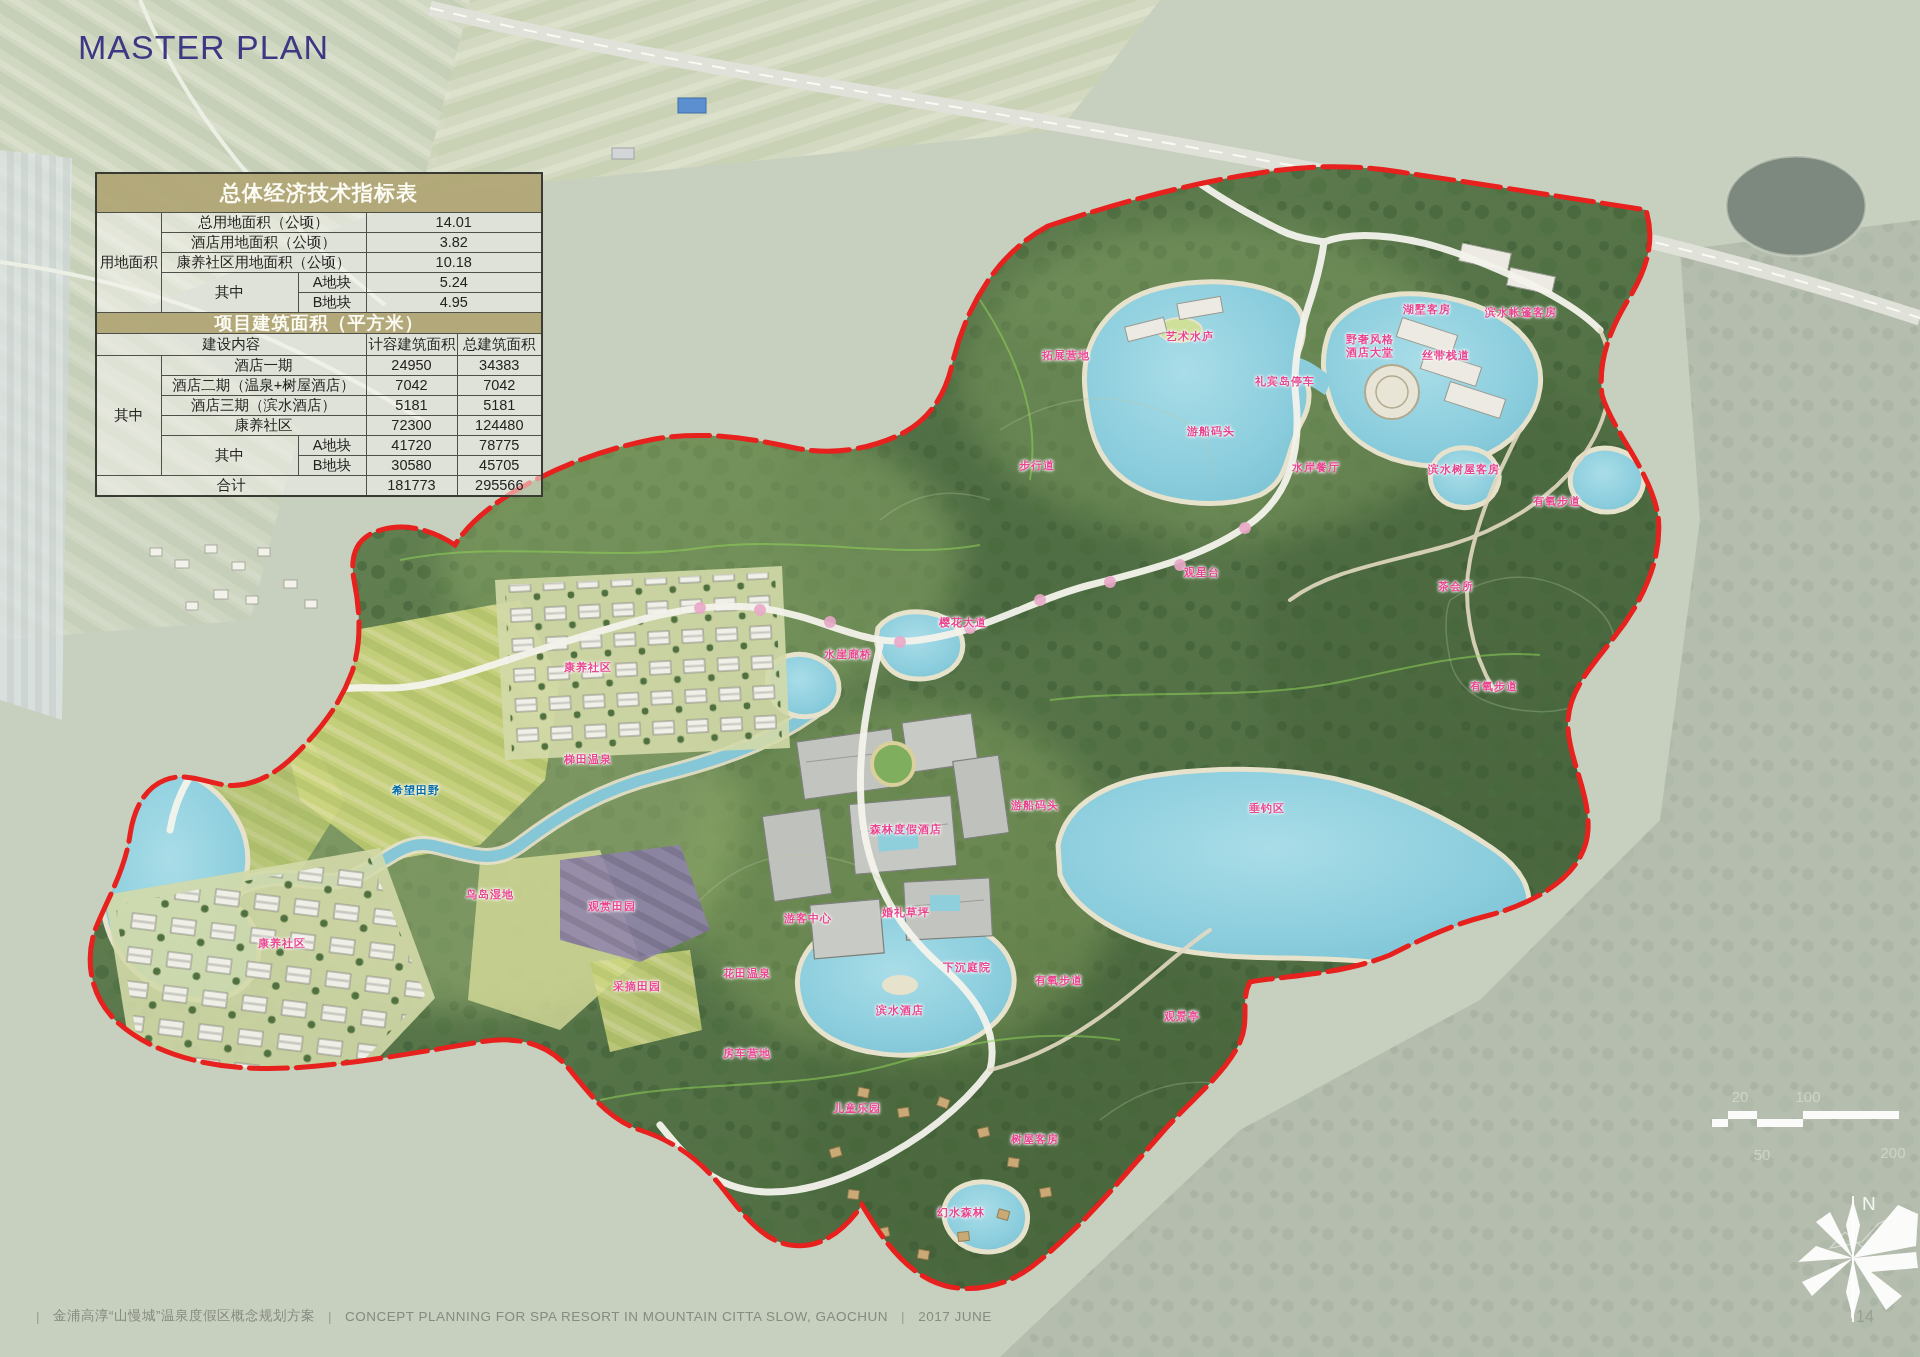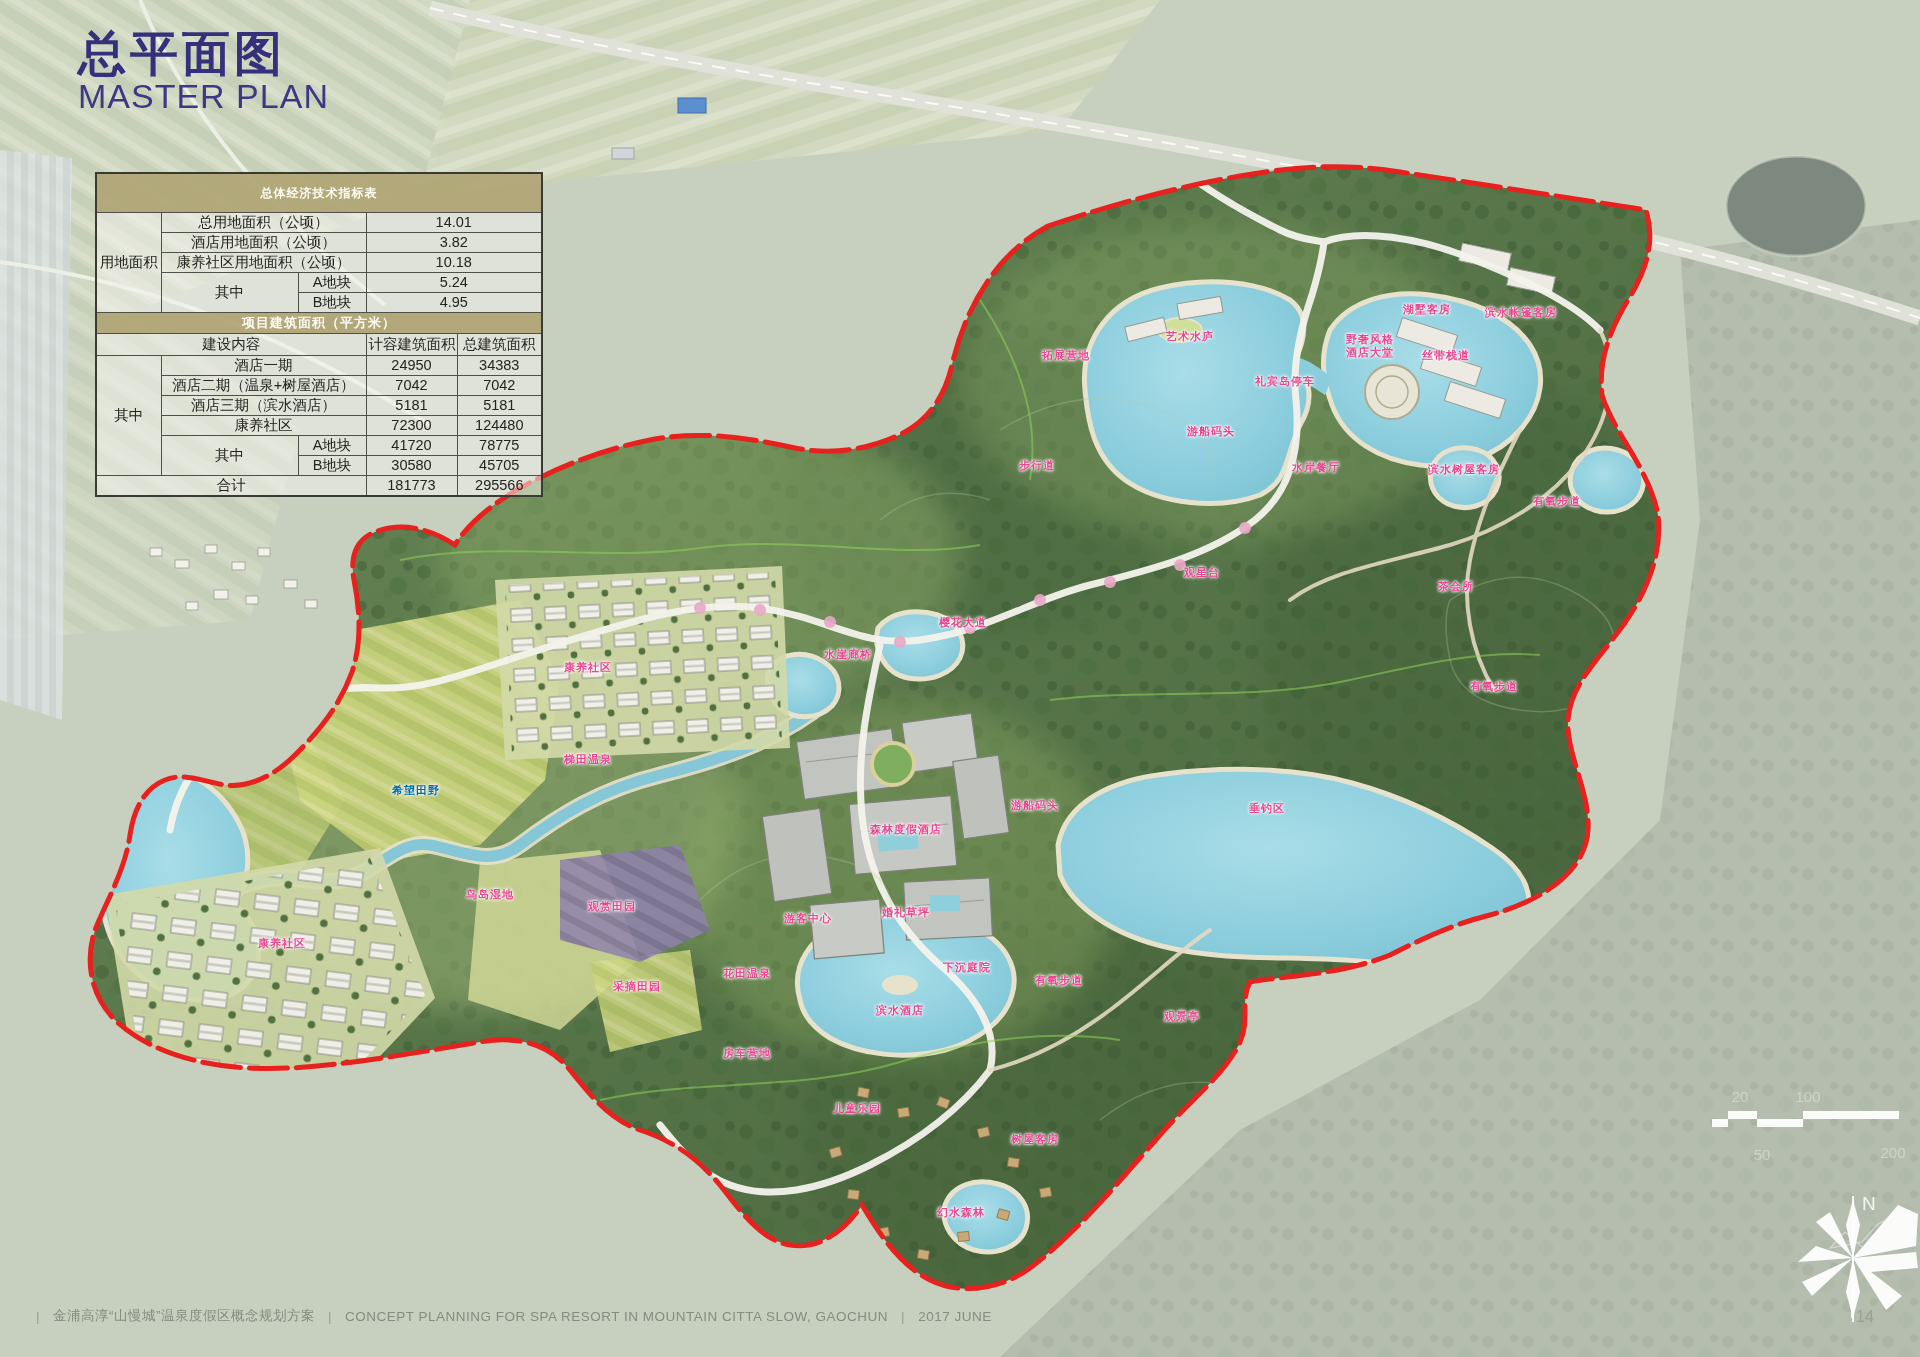--- a/index.html
+++ b/index.html
@@ -12,23 +12,23 @@
   #title-zh{font-size:48px;font-weight:900;letter-spacing:4px;}
   #title-en{font-size:34px;font-weight:400;letter-spacing:1px;color:#3c3884;}
 
   
   #ind-table{position:absolute;left:95px;top:172px;width:446px;border-collapse:collapse;
              table-layout:fixed;font-size:14.5px;color:#232320;}
   #ind-table td{border:1px solid #50504a;text-align:center;vertical-align:middle;
                 background:rgba(243,243,237,0.55);padding:0 2px;height:19px;line-height:1.05;
                 overflow:hidden;white-space:nowrap;}
   #ind-table td.hdr{background:rgba(177,167,119,0.96);color:#fcfbf4;font-weight:bold;
-                    font-size:12px;letter-spacing:1px;}
+                    font-size:21px;letter-spacing:1px;}
   #ind-table td.hdr2{background:rgba(177,167,119,0.96);color:#fcfbf4;font-weight:bold;
-                     font-size:13px;letter-spacing:1px;height:20px;}
+                     font-size:18px;letter-spacing:1px;height:20px;}
   #ind-table{border:2px solid #3a3a35;}
 
   
   .map-label{position:absolute;transform:translate(-50%,-50%);color:#e8468f;
              font-size:11px;font-weight:bold;white-space:pre-line;text-align:center;
              line-height:1.15;letter-spacing:1px;
              text-shadow:0 0 2px #fff,0 0 3px #fff,0 0 4px rgba(255,255,255,.9);}
 
   
   #footer{position:absolute;left:36px;top:1307px;color:#868c81;font-size:13.5px;
@@ -308,21 +308,20 @@
       <polygon points="1853,1258 1846,1292 1853,1318 1860,1292"></polygon>
       <polygon points="1853,1258 1812,1296 1802,1282"></polygon>
       <polygon points="1853,1258 1798,1262 1816,1246"></polygon>
       <polygon points="1853,1258 1816,1222 1830,1212"></polygon>
     </g>
     <text x="1862" y="1210" fill="#f3f5f0" font-size="19" font-family="Liberation Sans, sans-serif">N</text>
   </g>
 </svg>
 
 <div id="titleblock">
-  <div id="title-zh">总平面图</div>
   <div id="title-en">MASTER PLAN</div>
 </div>
 
 <table id="ind-table">
   <colgroup>
         <col style="width:65px">
         <col style="width:137px">
         <col style="width:68px">
         <col style="width:91px">
         <col style="width:85px">

